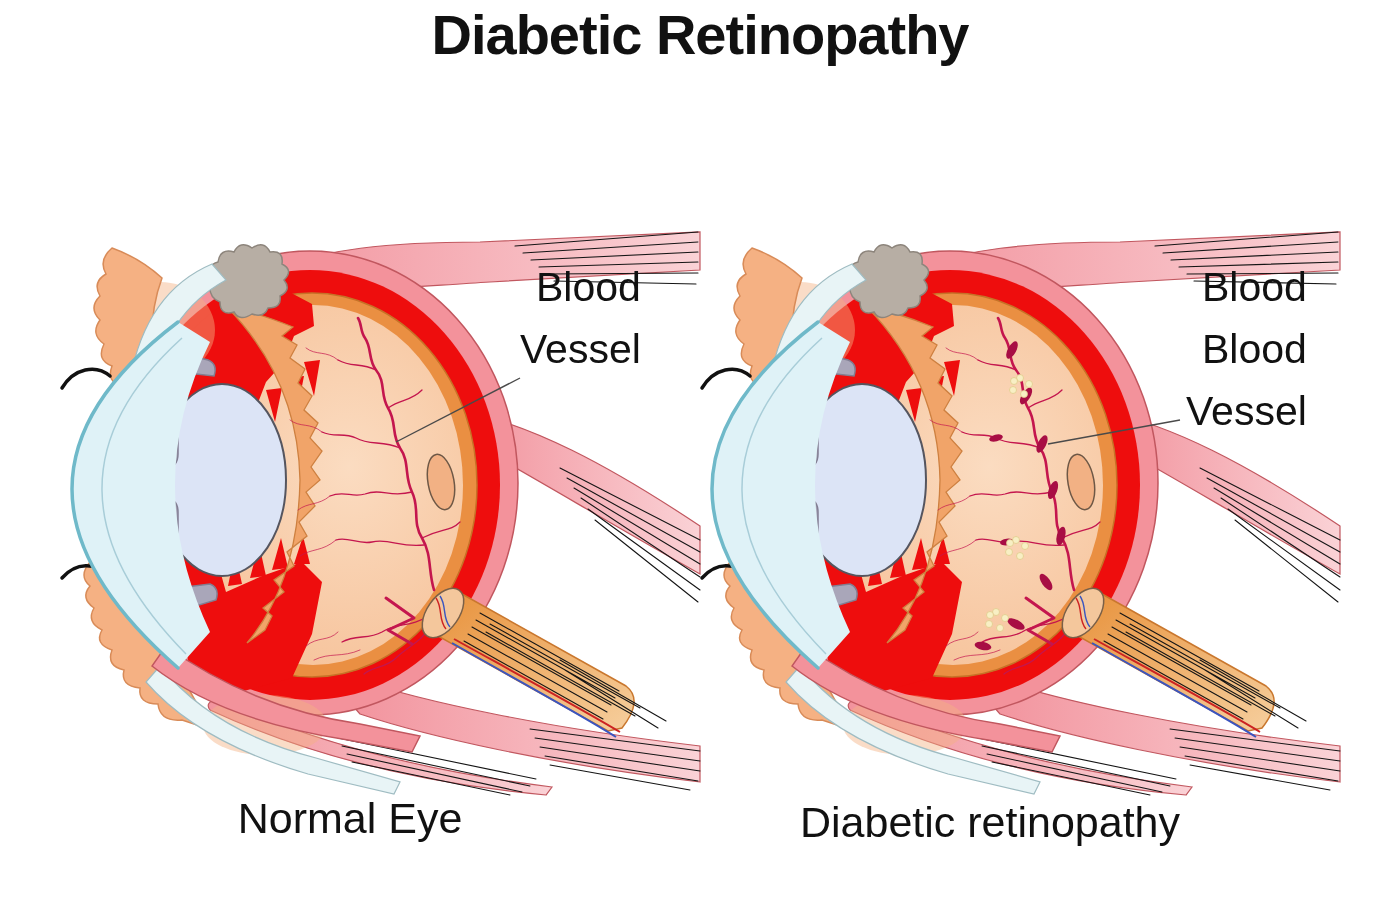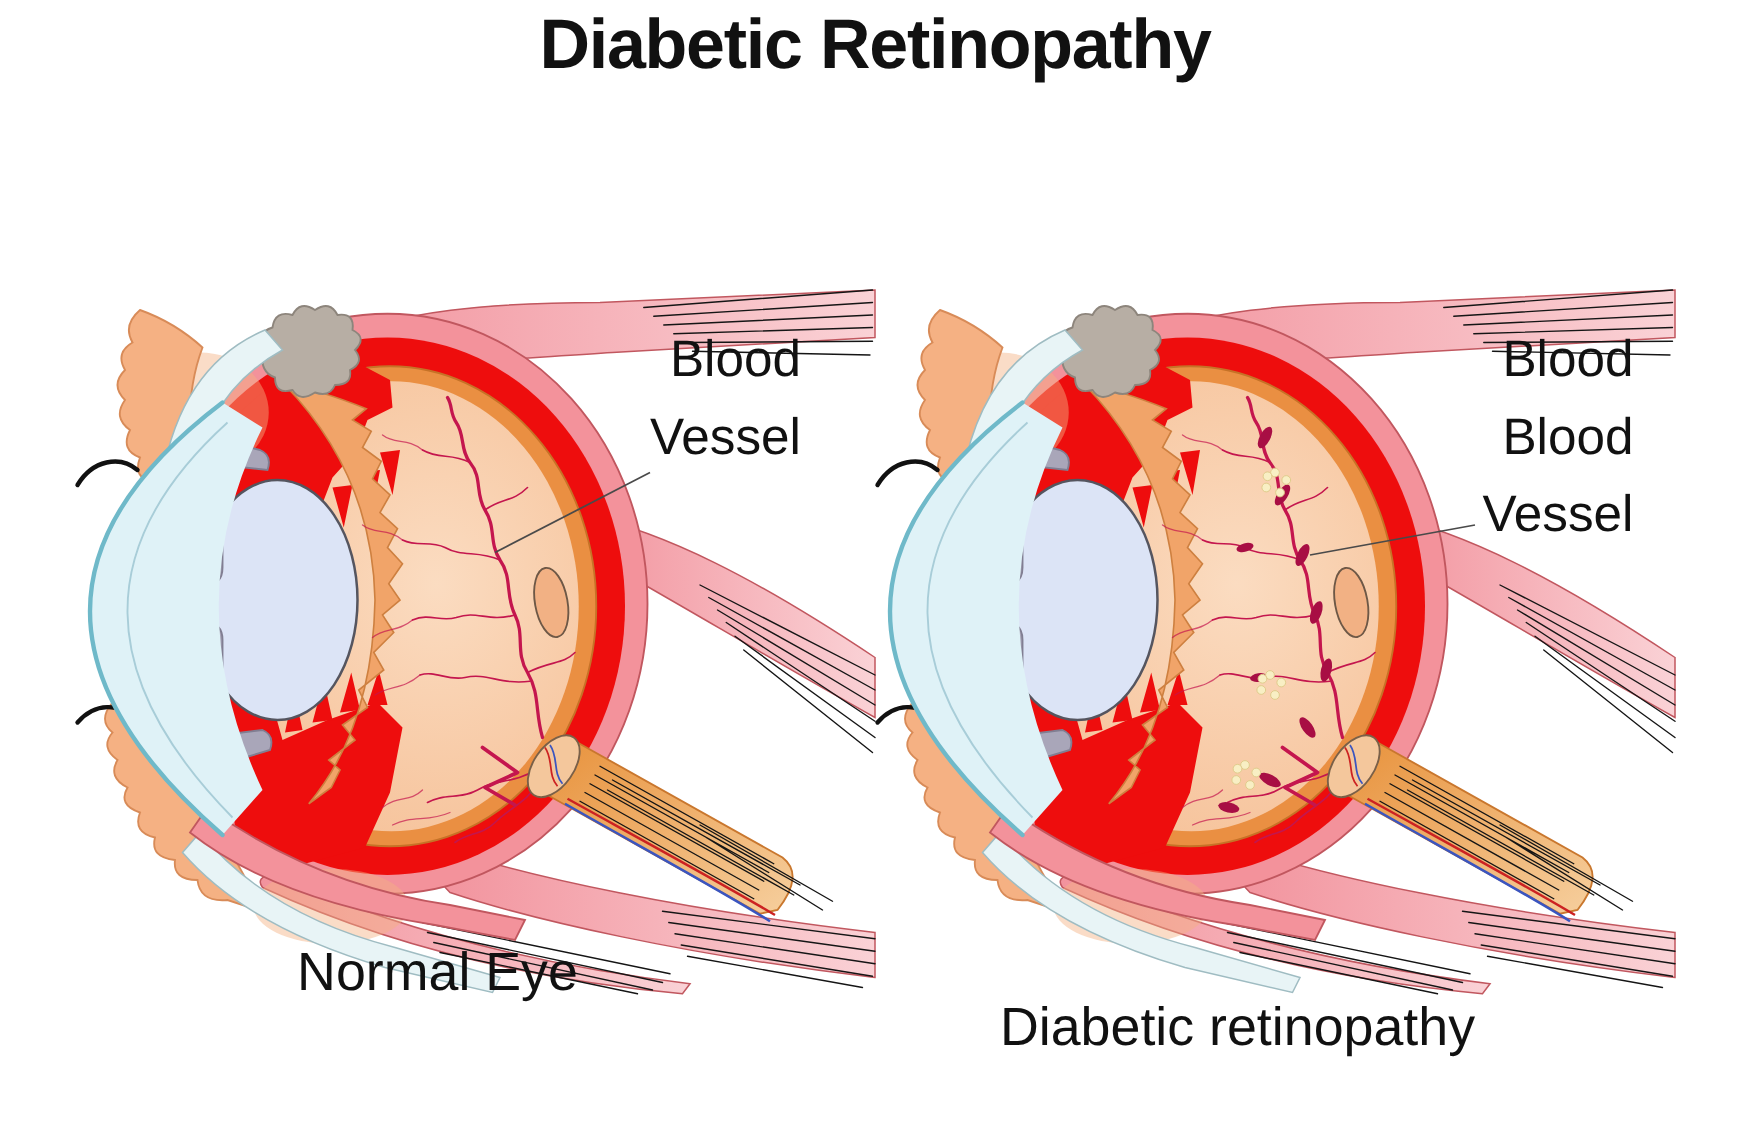--- a/index.html
+++ b/index.html
@@ -196,16 +196,16 @@
   <div class="annotation" style="left:520px;top:256px">
     <div>Blood</div>
     <div>Vessel</div>
   </div>
   <div class="annotation" style="left:1186px;top:256px">
     <div>Blood</div>
     <div>Blood</div>
     <div>Vessel</div>
   </div>
 
-  <div class="caption" style="left:100px;top:754px;width:500px">Normal Eye</div>
+  <div class="caption" style="left:100px;top:794px;width:500px">Normal Eye</div>
   <div class="caption" style="left:740px;top:798px;width:500px">Diabetic retinopathy</div>
 
 </div>
 
 </body></html>

